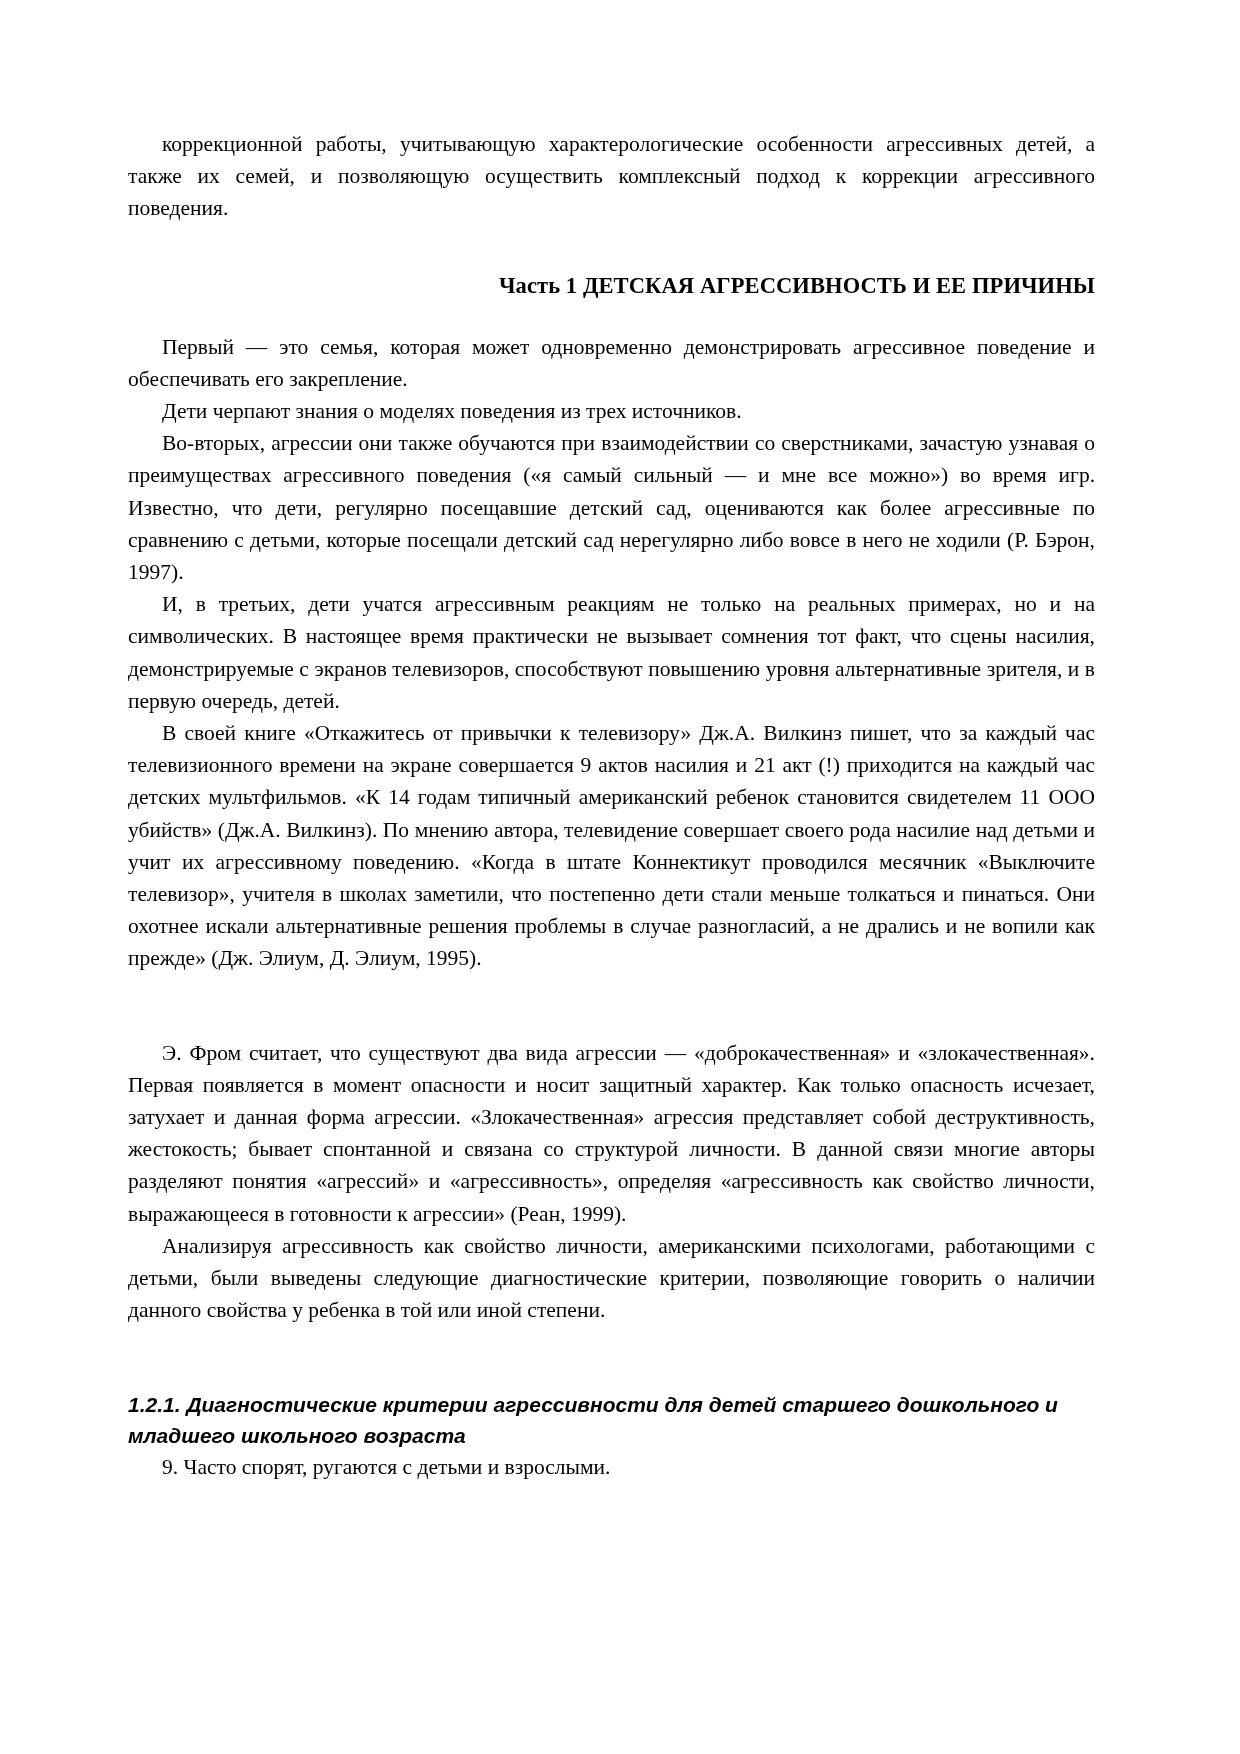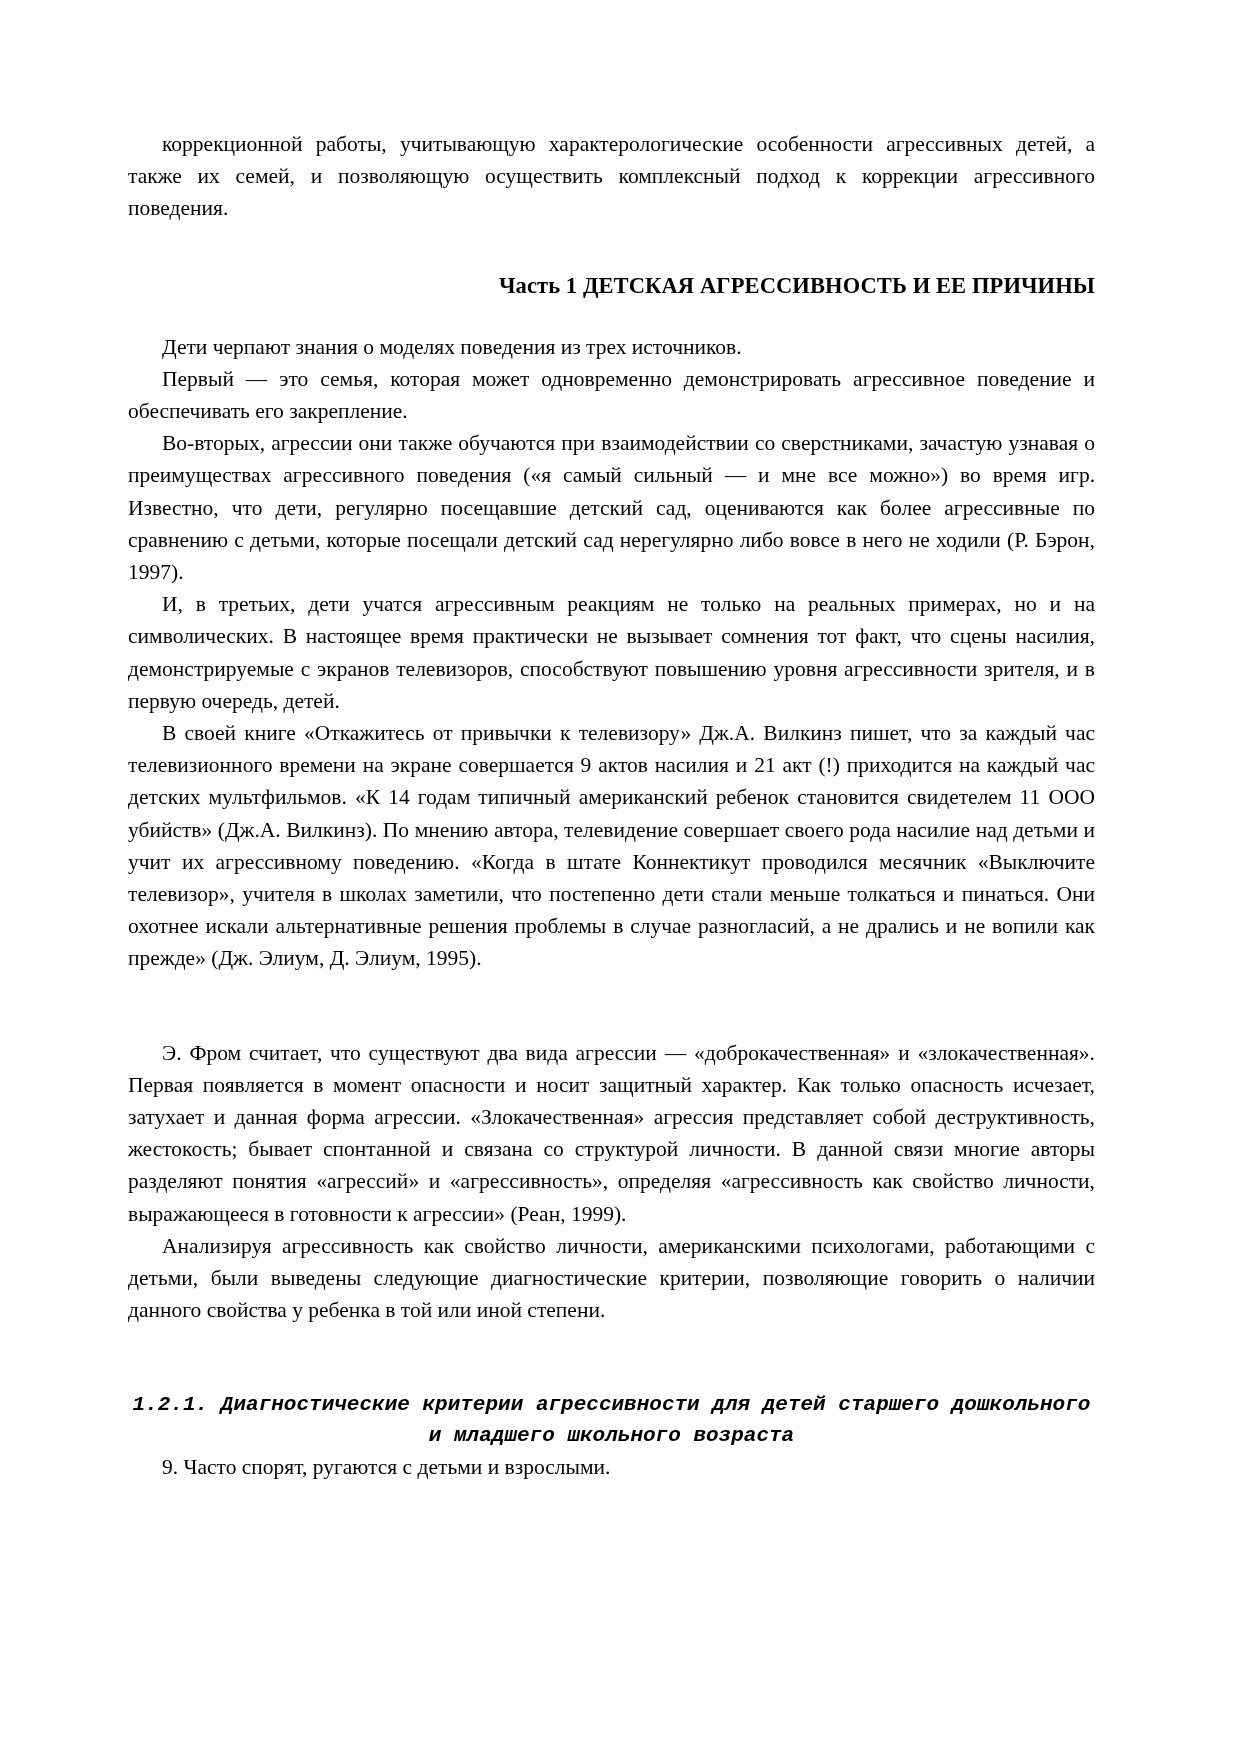--- a/index.html
+++ b/index.html
@@ -54,49 +54,49 @@
     font-style: italic;
     text-align: left;
     font-family: "Liberation Serif", "DejaVu Serif", serif;
   }
   h3.subsub-heading {
     margin: 0;
     font-size: 21px;
     line-height: 31px;
     font-weight: bold;
     font-style: italic;
-    text-align: center;
-    font-family: Liberation Mono, monospace;
+    text-align: left;
+    font-family: Liberation Sans, sans-serif;
   }
   .gap-md { height: 30px; }
   .gap-lg { height: 46px; }
   .gap-xl { height: 62px; }
 </style>
 </head>
 <body>
 
 <div class="page">
   <div class="doc-body">
 
     <p class="para">коррекционной работы, учитывающую характерологические особенности агрессивных детей, а также их семей, и позволяющую осуществить комплексный подход к коррекции агрессивного поведения.</p>
 
     <div class="gap-lg"></div>
 
     <h1 class="part-heading">Часть 1 ДЕТСКАЯ АГРЕССИВНОСТЬ И ЕЕ ПРИЧИНЫ</h1>
 
     <div class="gap-md"></div>
 
 
+    <p class="para">Первый — это семья, которая может одновременно демонстрировать агрессивное поведение и обеспечивать его закрепление.</p>
+
     <p class="para">Дети черпают знания о моделях поведения из трех источников.</p>
-
-    <p class="para">Первый — это семья, которая может одновременно демонстрировать агрессивное поведение и обеспечивать его закрепление.</p>
 
     <p class="para">Во-вторых, агрессии они также обучаются при взаимодействии со сверстниками, зачастую узнавая о преимуществах агрессивного поведения («я самый сильный — и мне все можно») во время игр. Известно, что дети, регулярно посещавшие детский сад, оцениваются как более агрессивные по сравнению с детьми, которые посещали детский сад нерегулярно либо вовсе в него не ходили (Р. Бэрон, 1997).</p>
 
-    <p class="para">И, в третьих, дети учатся агрессивным реакциям не только на реальных примерах, но и на символических. В настоящее время практически не вызывает сомнения тот факт, что сцены насилия, демонстрируемые с экранов телевизоров, способствуют повышению уровня агрессивности зрителя, и в первую очередь, детей.</p>
+    <p class="para">И, в третьих, дети учатся агрессивным реакциям не только на реальных примерах, но и на символических. В настоящее время практически не вызывает сомнения тот факт, что сцены насилия, демонстрируемые с экранов телевизоров, способствуют повышению уровня альтернативные зрителя, и в первую очередь, детей.</p>
 
     <p class="para">В своей книге «Откажитесь от привычки к телевизору» Дж.А. Вилкинз пишет, что за каждый час телевизионного времени на экране совершается 9 актов насилия и 21 акт (!) приходится на каждый час детских мультфильмов. «К 14 годам типичный американский ребенок становится свидетелем 11 ООО убийств» (Дж.А. Вилкинз). По мнению автора, телевидение совершает своего рода насилие над детьми и учит их агрессивному поведению. «Когда в штате Коннектикут проводился месячник «Выключите телевизор», учителя в школах заметили, что постепенно дети стали меньше толкаться и пинаться. Они охотнее искали альтернативные решения проблемы в случае разногласий, а не дрались и не вопили как прежде» (Дж. Элиум, Д. Элиум, 1995).</p>
 
     <div class="gap-xl"></div>
 
 
     <p class="para">Э. Фром считает, что существуют два вида агрессии — «доброкачественная» и «злокачественная». Первая появляется в момент опасности и носит защитный характер. Как только опасность исчезает, затухает и данная форма агрессии. «Злокачественная» агрессия представляет собой деструктивность, жестокость; бывает спонтанной и связана со структурой личности. В данной связи многие авторы разделяют понятия «агрессий» и «агрессивность», определяя «агрессивность как свойство личности, выражающееся в готовности к агрессии» (Реан, 1999).</p>
 
     <p class="para">Анализируя агрессивность как свойство личности, американскими психологами, работающими с детьми, были выведены следующие диагностические критерии, позволяющие говорить о наличии данного свойства у ребенка в той или иной степени.</p>
 

